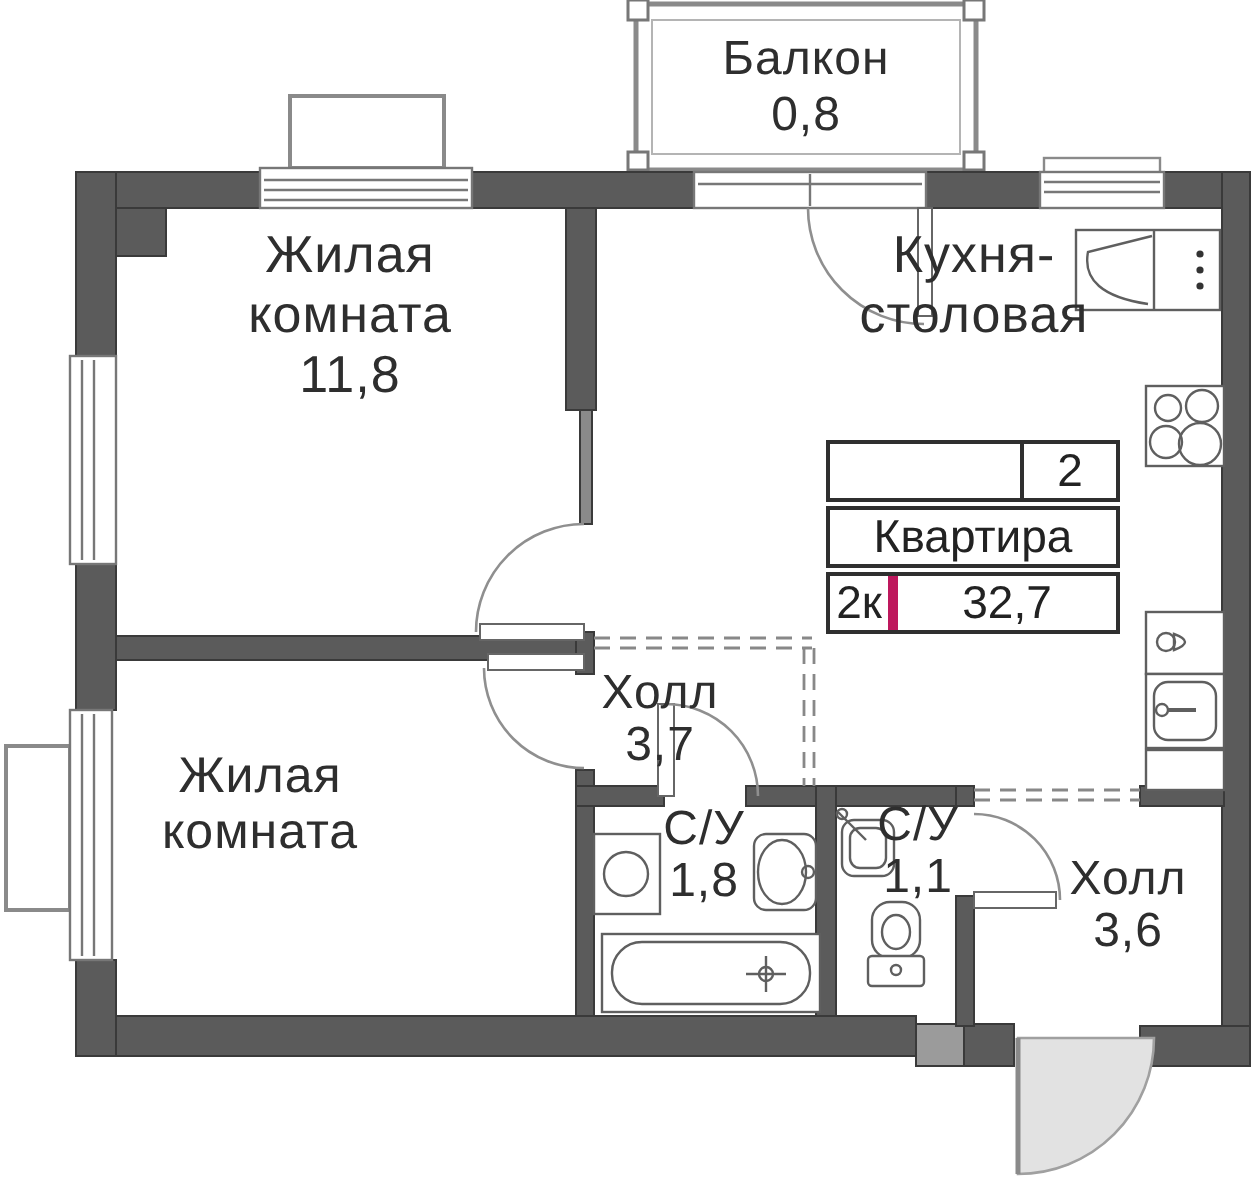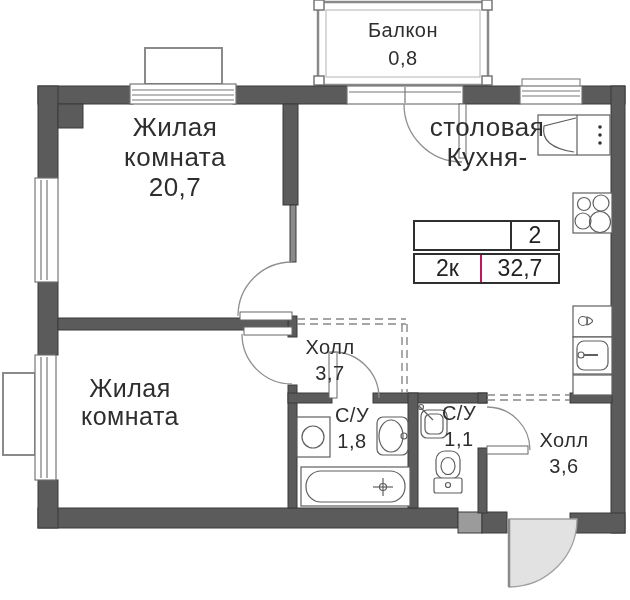--- a/index.html
+++ b/index.html
@@ -3,32 +3,32 @@
 <meta charset="utf-8">
 <style>
   html,body{margin:0;padding:0;background:#fff;}
   #plan{position:relative;width:630px;height:600px;background:#fff;overflow:hidden;
         font-family:"Liberation Sans",sans-serif;}
   #plan svg{position:absolute;left:0;top:0;}
   .lbl{position:absolute;text-align:center;color:#2e2e2e;letter-spacing:0.5px;z-index:5;}
   .lbl .ln{display:block;}
   .lbl-room{font-size:26px;line-height:30px;}
   .lbl-mid{font-size:25px;line-height:28px;}
-  .lbl-small{font-size:20px;line-height:26px;}
+  .lbl-small{font-size:24px;line-height:26px;}
   
   .info-table{position:absolute;left:413px;top:220px;width:147px;z-index:6;
               font-size:23px;color:#222;}
   .tbox{box-sizing:border-box;background:#fff;border:2px solid #2f2f2f;height:31px;
         margin-bottom:2px;display:flex;align-items:center;}
   .tbox:last-child{margin-bottom:0;}
   .tcell{display:flex;align-items:center;justify-content:center;height:100%;box-sizing:border-box;}
   .tc-empty{flex:1;}
   .tc-num{width:48px;border-left:2px solid #2f2f2f;}
   .tc-full{flex:1;}
-  .tc-2k{width:67px;border-right:2px solid #be185d;}
+  .tc-2k{width:34px;border-right:5px solid #be185d;}
   .tc-area{flex:1;}
 </style>
 </head>
 <body>
 
 <div id="plan">
 
 <svg width="630" height="600" viewBox="0 0 630 600">
   <rect x="0" y="0" width="630" height="600" fill="#ffffff"></rect>
 
@@ -198,26 +198,26 @@
       <ellipse cx="448" cy="466" rx="7" ry="8.5"></ellipse>
       <rect x="434" y="478" width="28" height="15" rx="2" fill="#fff"></rect>
       <circle cx="448" cy="485" r="2.5"></circle>
     </g>
   </g>
 </svg>
 
   <div class="lbl lbl-room" style="left:90px;top:112px;width:170px;">
     <span class="ln">Жилая</span>
     <span class="ln">комната</span>
-    <span class="ln">20,7</span>
+    <span class="ln">11,8</span>
   </div>
 
   <div class="lbl lbl-room" style="left:404px;top:112px;width:166px;">
+    <span class="ln">Кухня-</span>
     <span class="ln">столовая</span>
-    <span class="ln">Кухня-</span>
   </div>
 
   <div class="lbl lbl-mid" style="left:46px;top:374px;width:168px;">
     <span class="ln">Жилая</span>
     <span class="ln">комната</span>
   </div>
 
   <div class="lbl lbl-small" style="left:278px;top:334px;width:104px;">
     <span class="ln">Холл</span>
     <span class="ln">3,7</span>
@@ -242,18 +242,21 @@
     <span class="ln">Балкон</span>
     <span class="ln">0,8</span>
   </div>
 
   <div class="info-table">
     <div class="tbox">
       <div class="tcell tc-empty"></div>
       <div class="tcell tc-num">2</div>
     </div>
     <div class="tbox">
+      <div class="tcell tc-full">Квартира</div>
+    </div>
+    <div class="tbox">
       <div class="tcell tc-2k">2к</div>
       <div class="tcell tc-area">32,7</div>
     </div>
   </div>
 
 </div>
 
 </body></html>

